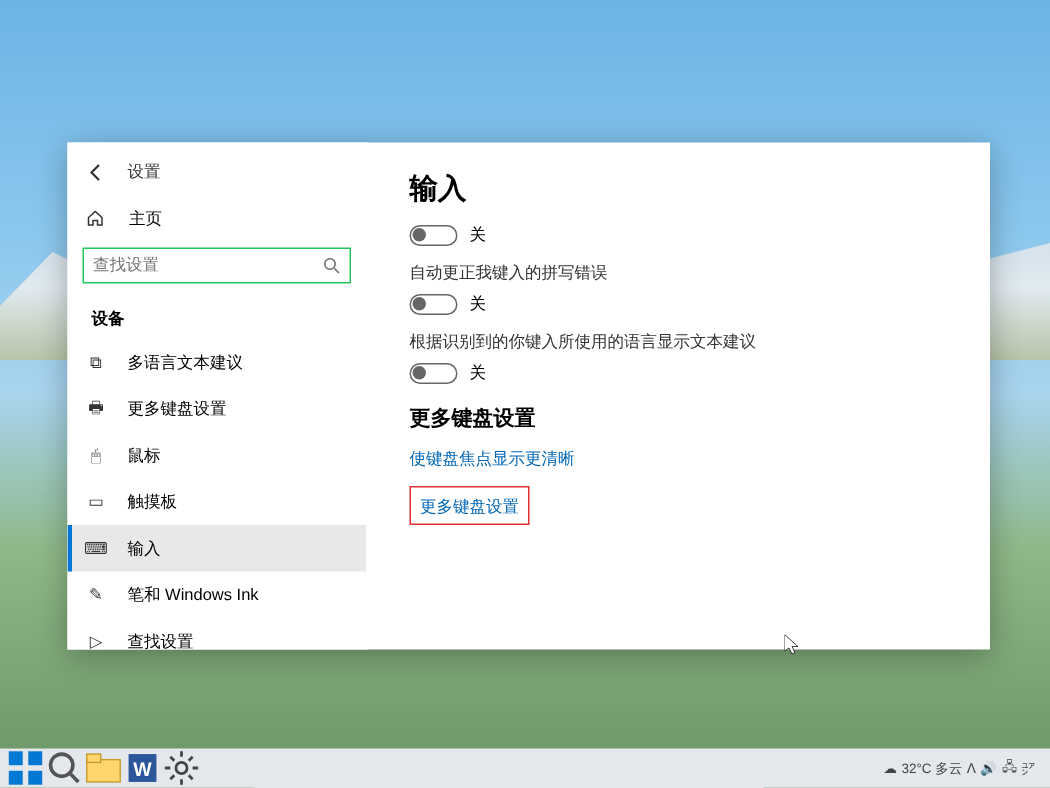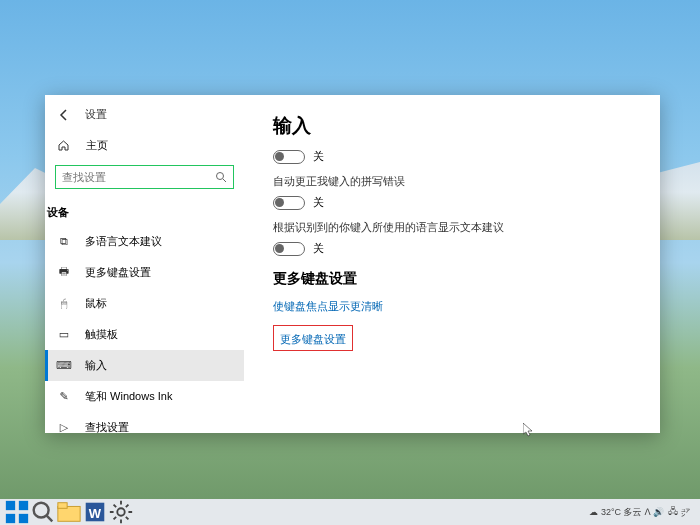--- a/index.html
+++ b/index.html
@@ -9,21 +9,21 @@
 .sidebar{width:200px;background:#fff;border-right:1px solid transparent;display:flex;flex-direction:column;padding-top:8px}
 .hdr{display:flex;align-items:flex-end;gap:14px;padding:4px 12px 10px}
 .back{width:14px;height:14px;cursor:pointer}
 .ttl{font-size:11px;color:#333}
 .home{display:flex;align-items:center;gap:16px;padding:6px 12px;cursor:pointer}
 .home-ico{width:13px;height:13px}
 .home-txt{font-size:11px}
 .search{margin:6px 10px 10px;border:1px solid #22c55e;display:flex;align-items:center;height:24px;padding:0 6px}
 .search input{border:none;outline:none;flex:1;font-size:11px;background:transparent}
 .search-ico{width:12px;height:12px}
-.cat{font-size:11px;font-weight:600;padding:6px 2px}
+.cat{font-size:11px;font-weight:600;padding:6px 16px}
 .nav{flex:1;overflow:hidden}
 .item{display:flex;align-items:center;gap:14px;padding:8px 12px;cursor:pointer;font-size:11px;position:relative}
 .item.active{background:#e8e8e8}
 .item.active::before{content:"";position:absolute;left:0;top:0;bottom:0;width:3px;background:#0078d4}
 .item-ico{width:14px;height:14px;display:flex;align-items:center;justify-content:center;font-size:11px;color:#333}
 .content{flex:1;padding:18px 28px;overflow:hidden}
 .h1{font-size:19px;font-weight:600;margin-bottom:10px}
 .toggle{display:inline-flex;align-items:center;border:1px solid #666;border-radius:8px;width:32px;height:14px;padding:1px;margin-right:8px}
 .knob{width:9px;height:9px;border-radius:50%;background:#666}
 .row{display:flex;align-items:center;margin-bottom:10px;font-size:11px}

